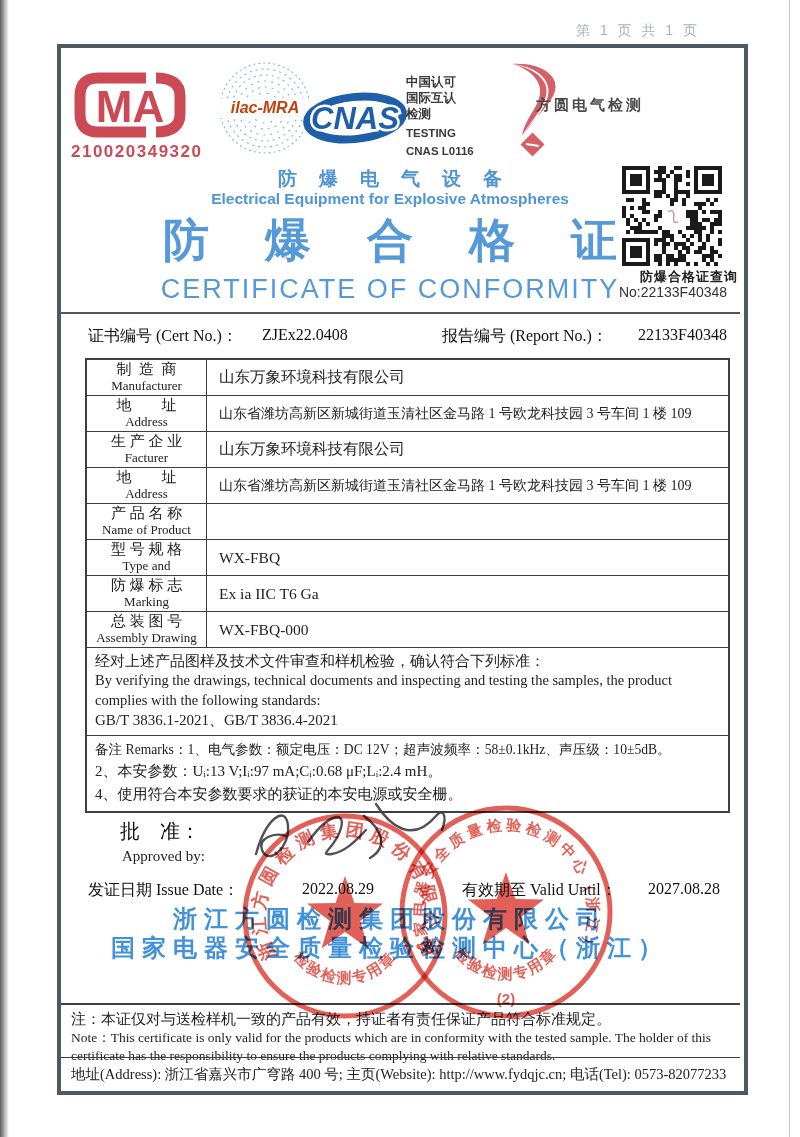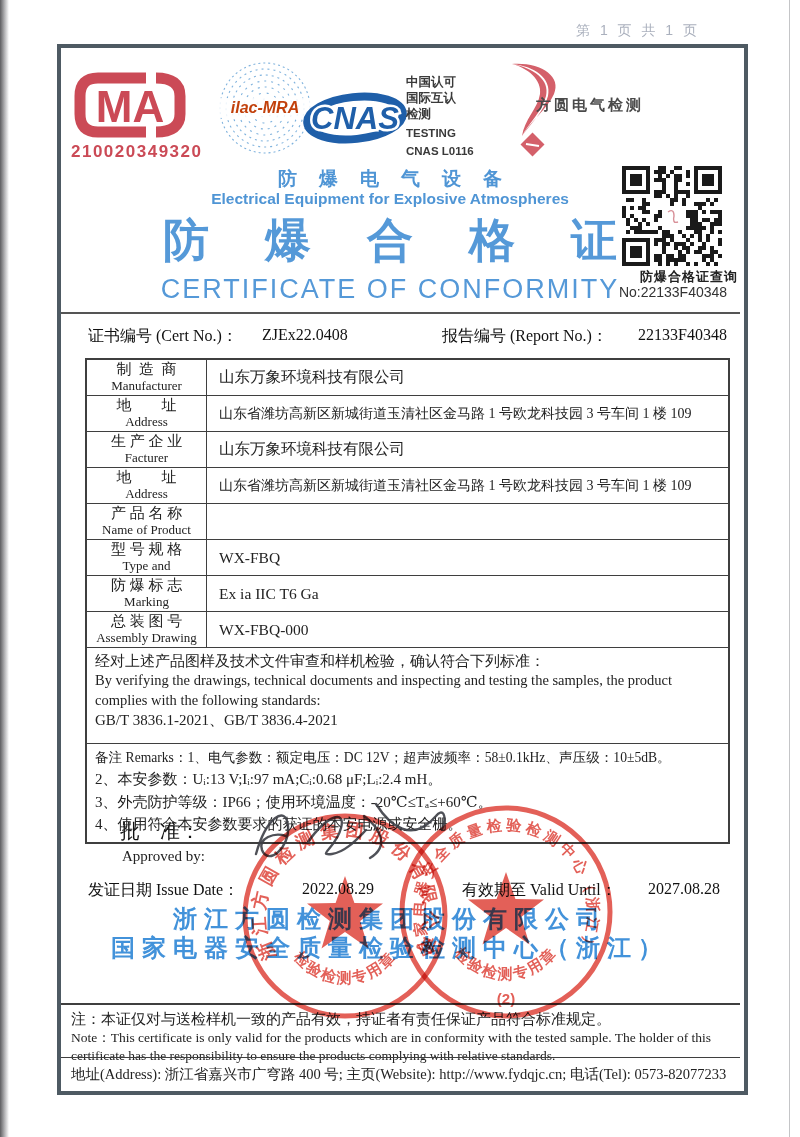--- a/index.html
+++ b/index.html
@@ -45,21 +45,21 @@
   
   .certline{top:326px;font-size:16px;color:#111;}
   
   .mainbox{left:85px;top:358px;width:641px;border:2px solid #3f3f3f;z-index:1;background:transparent;}
   .trow{display:grid;grid-template-columns:120px 1fr;border-bottom:1.5px solid #3f3f3f;height:35px;}
   .tlabel{border-right:1.5px solid #3f3f3f;text-align:center;padding-top:1px;overflow:hidden;}
   .tlabel .cn{font-size:15px;line-height:17px;white-space:pre;}
   .tlabel .en{font-size:13px;line-height:15px;}
   .tvalue{font-size:15.5px;display:flex;align-items:center;padding-left:12px;}
   .tvalue.small{font-size:14px;white-space:nowrap;}
-  .stdblock{border-bottom:1.5px solid #3f3f3f;padding:3px 8px 12px;font-size:15px;line-height:1.35;}
+  .stdblock{border-bottom:1.5px solid #3f3f3f;padding:3px 8px 4px;font-size:15px;line-height:1.35;}
   .stdblock .en{font-size:14.5px;}
   .rmkblock{padding:4px 8px 6px;font-size:15px;line-height:1.5;}
   .rmk1{white-space:nowrap;font-size:13.6px;}
   
   .approve-cn{left:120px;top:818px;font-size:20px;color:#111;}
   .approve-en{left:122px;top:848px;font-size:15px;}
   .sig{left:238px;top:788px;z-index:2;}
   .dates{top:880px;font-size:16px;color:#111;}
   
   .issuers{left:70px;top:904px;width:640px;text-align:center;z-index:1;
@@ -402,21 +402,20 @@
 
   <div class="stdblock">
     <div>经对上述产品图样及技术文件审查和样机检验，确认符合下列标准：</div>
     <div class="en">By verifying the drawings, technical documents and inspecting and testing the samples, the product complies with the following standards:</div>
     <div>GB/T 3836.1-2021、GB/T 3836.4-2021</div>
   </div>
 
   <div class="rmkblock">
     <div class="rmk1">备注 Remarks：1、电气参数：额定电压：DC 12V；超声波频率：58±0.1kHz、声压级：10±5dB。</div>
     <div>2、本安参数：Uᵢ:13 V;Iᵢ:97 mA;Cᵢ:0.68 μF;Lᵢ:2.4 mH。</div>
-    <div>3、外壳防护等级：IP66；使用环境温度：-20℃≤Tₐ≤+60℃。</div>
     <div>4、使用符合本安参数要求的获证的本安电源或安全栅。</div>
   </div>
 </div>
 
 <div class="abs approve-cn pre">批    准：</div>
 <div class="abs approve-en">Approved by:</div>
 <div class="abs sig">
   <svg width="230" height="92" viewBox="0 0 230 92" fill="none" stroke="#3d3f46" stroke-width="2.4" stroke-linecap="round" opacity=".9">
     <path d="M18,66 C28,30 48,16 50,38 C52,60 30,78 24,62 C20,50 36,44 48,48"></path>
     <path d="M70,54 C90,26 108,22 103,40 C98,60 78,68 94,66 C108,64 120,50 128,42"></path>

